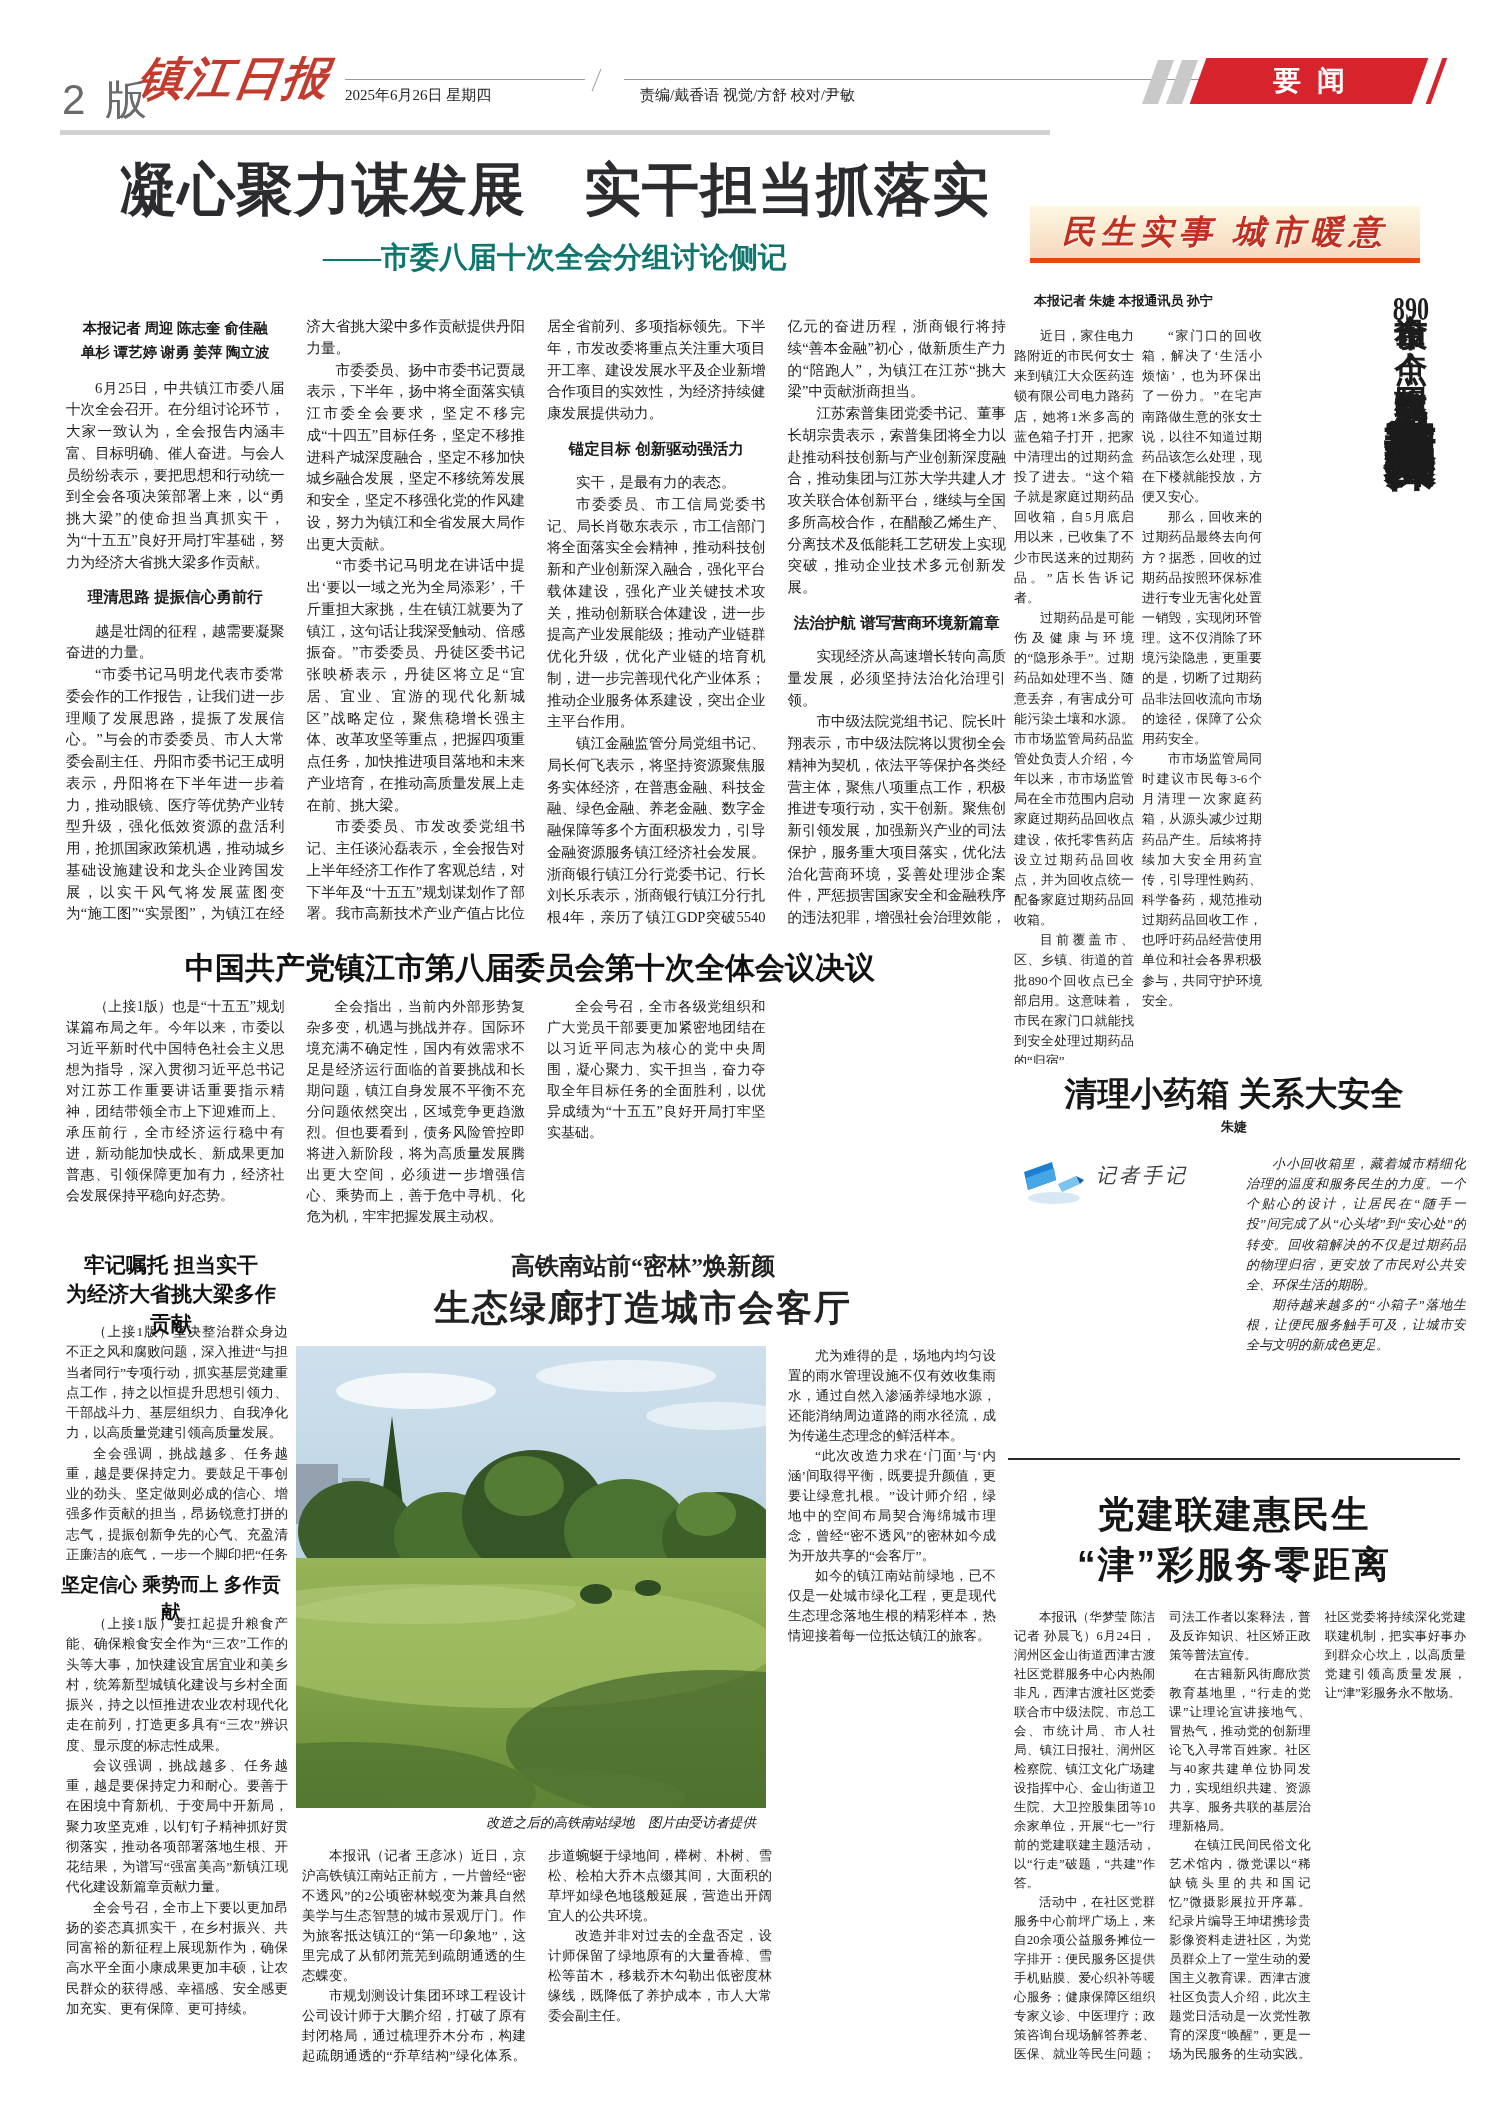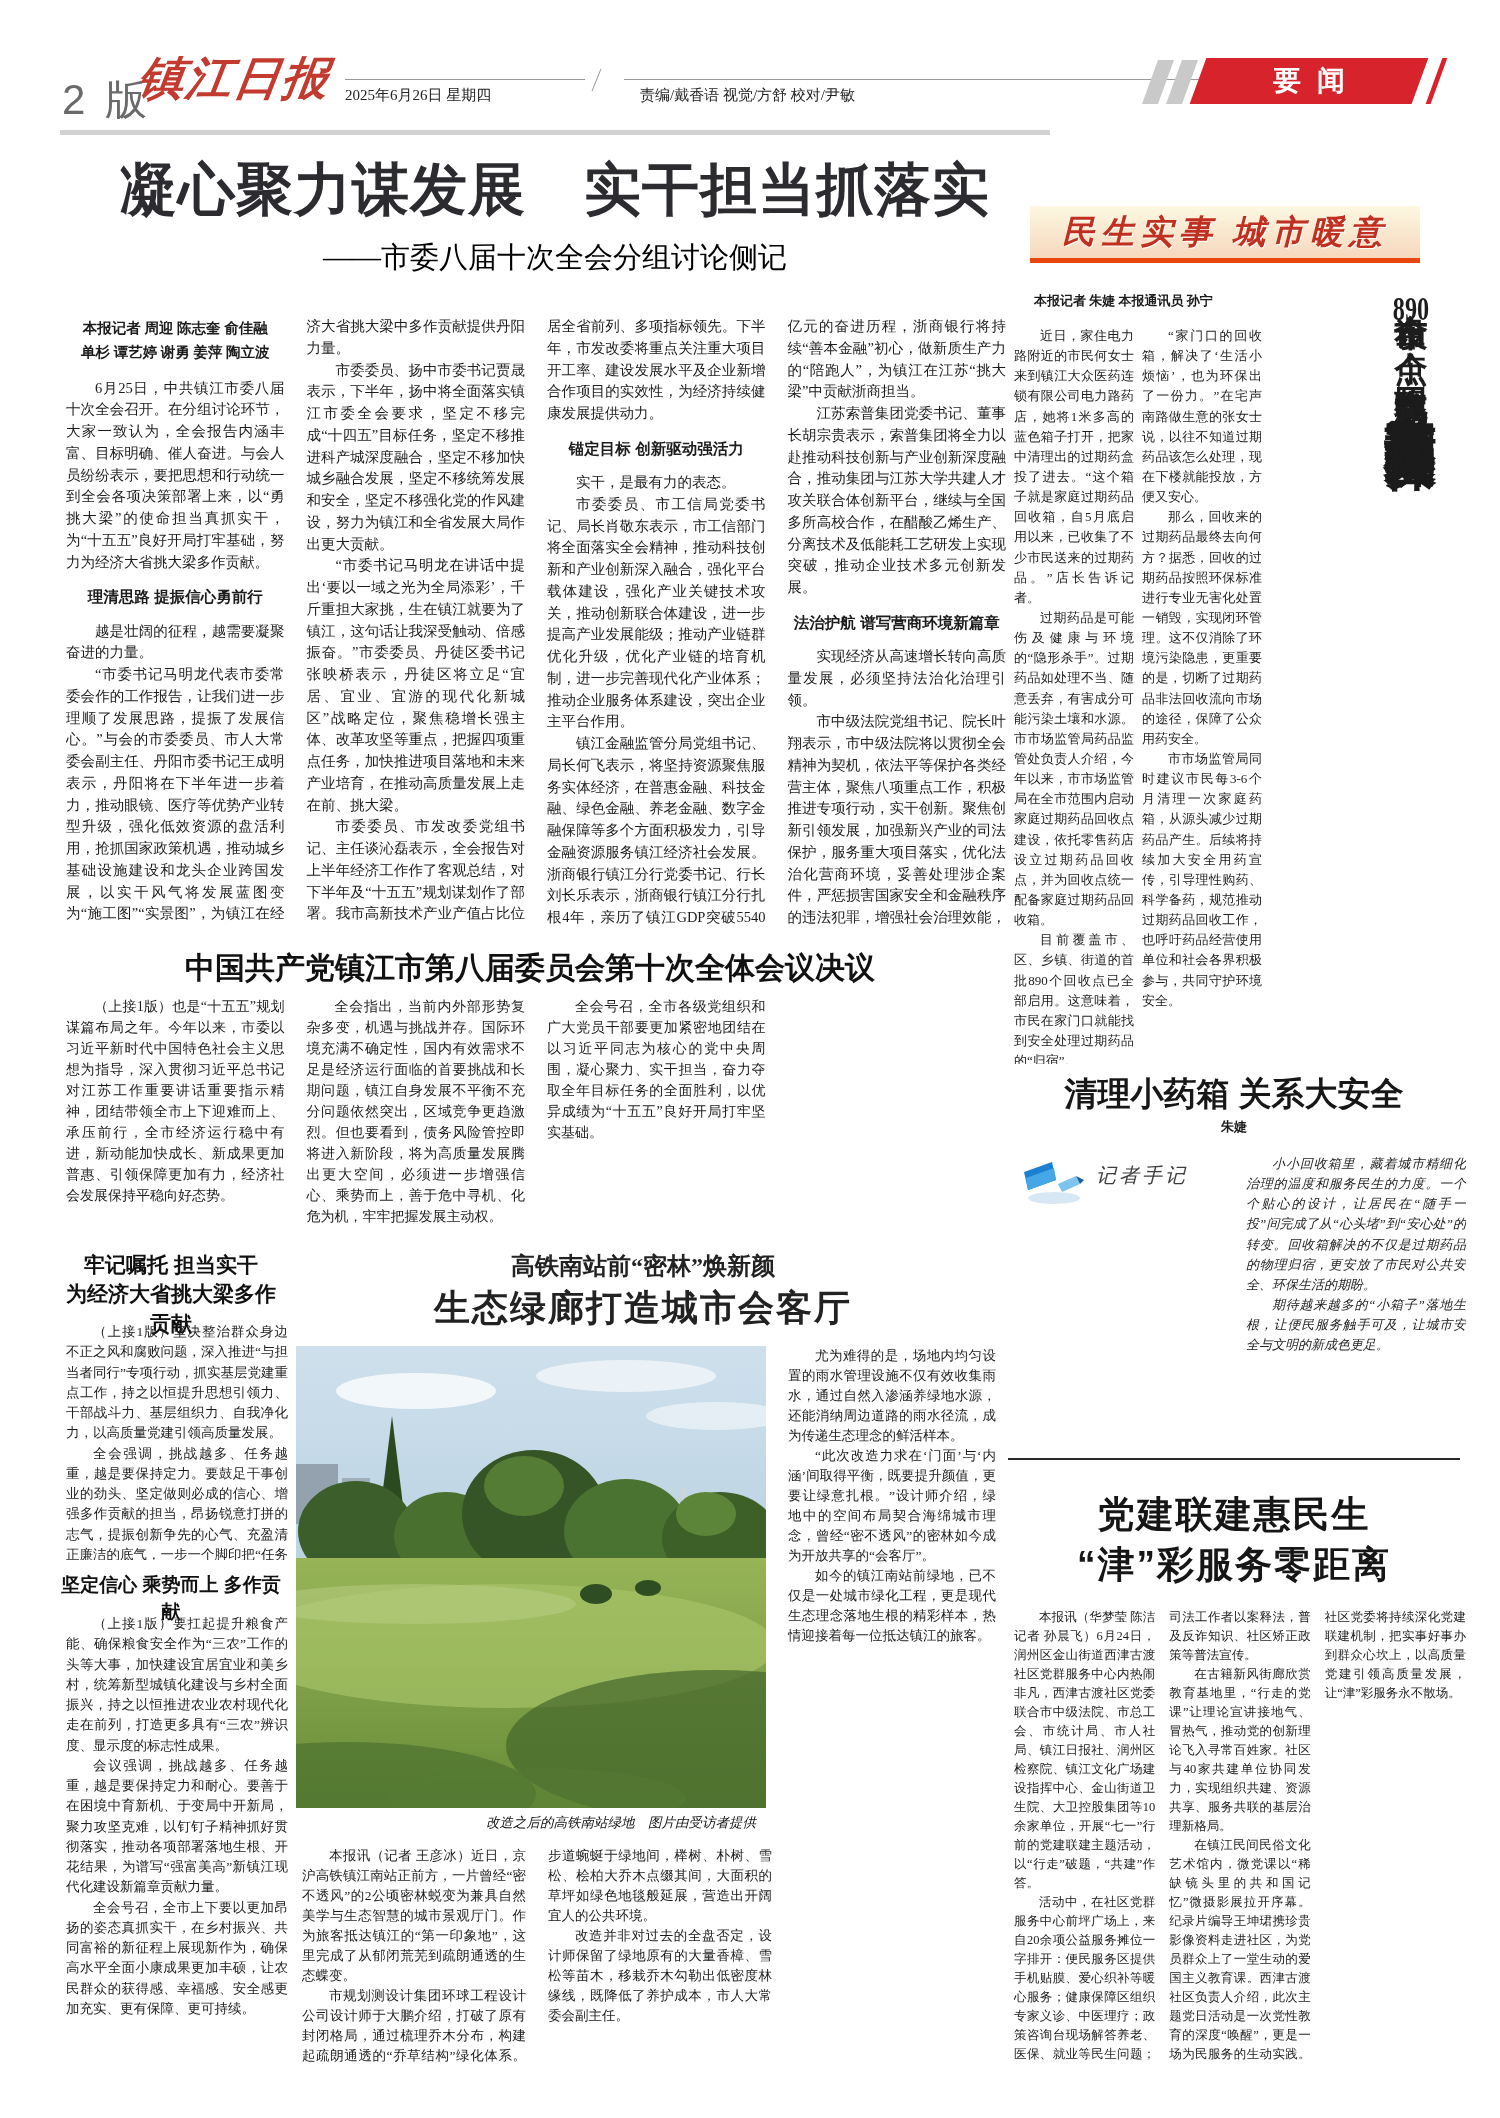--- a/index.html
+++ b/index.html
@@ -17,21 +17,21 @@
   .hrule{background:#9a9a9a;height:1px;}
   .hmeta{font-size:15px;color:#222;}
   .skewbar{transform:skewX(-20deg);}
   .badge{background:#d7232b;transform:skewX(-20deg);display:flex;align-items:center;justify-content:center;}
   .badge span{transform:skewX(20deg);color:#fff;font-weight:bold;font-size:28px;letter-spacing:16px;
               font-family:"Liberation Sans",sans-serif;padding-left:16px;}
   .graybar{background:#d2d2d2;height:5px;}
   
   .leadhl{font-size:57px;font-weight:900;color:#2b2b30;white-space:nowrap;letter-spacing:1px;
           font-family:"Liberation Sans",sans-serif;}
-  .leaddek{font-size:29px;font-weight:normal;color:#000000;}
+  .leaddek{font-size:29px;font-weight:bold;color:#0f766e;}
   .cols4{column-count:4;column-gap:22px;column-fill:auto;height:620px;font-size:14.5px;line-height:1.5;}
   .cols4d{column-count:4;column-gap:22px;column-fill:auto;height:238px;font-size:14px;line-height:1.5;}
   .byline{font-weight:bold;text-align:center;text-indent:0 !important;margin:2px 0 !important;}
   .ssh{font-family:"Liberation Sans",sans-serif;font-weight:bold;text-align:center;
        text-indent:0 !important;margin:12px 0 !important;font-size:15.5px;}
   .dechl{font-size:30px;font-weight:bold;font-family:"Liberation Sans",sans-serif;color:#111;}
   
   .smhl{font-size:21px;font-weight:bold;font-family:"Liberation Sans",sans-serif;color:#111;line-height:1.4;}
   .smbody{font-size:13.5px;line-height:1.5;}
   

